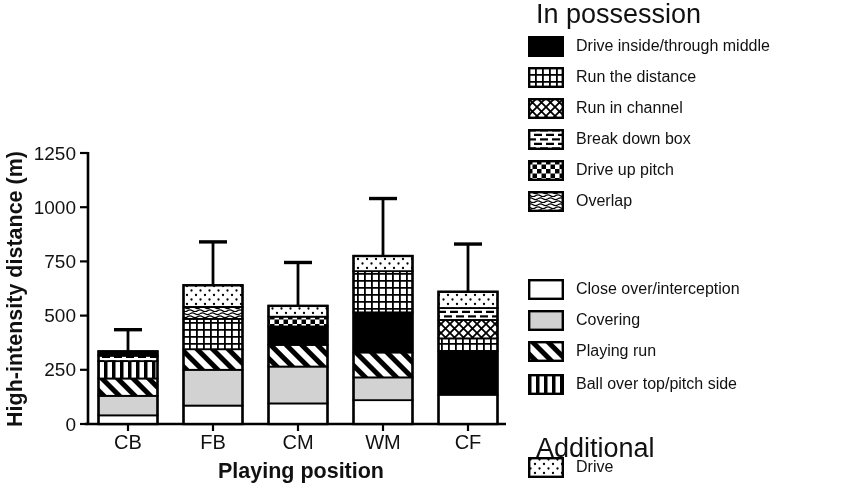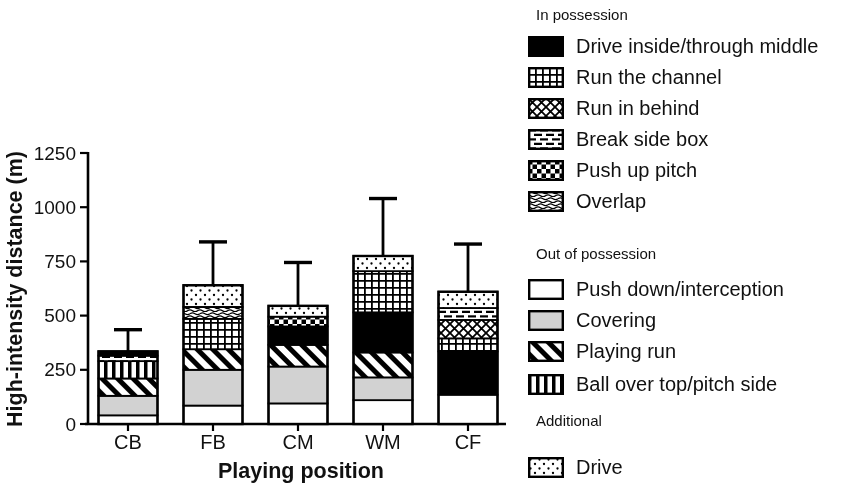--- a/index.html
+++ b/index.html
@@ -3,28 +3,28 @@
 <meta charset="utf-8">
 <style>
   html,body{margin:0;padding:0;background:#ffffff;}
   #figure{
     position:relative;width:850px;height:494px;background:#ffffff;overflow:hidden;
     font-family:"Liberation Sans","DejaVu Sans",sans-serif;color:#111;
   }
   #chart-svg{position:absolute;left:0;top:0;}
   #legend{position:absolute;left:524px;top:0;width:326px;height:494px;}
   .lg-header{
-    position:absolute;left:12px;font-size:15px;font-weight:400;color:#111;
+    position:absolute;left:12px;font-size:27px;font-weight:400;color:#111;
     white-space:nowrap;transform:translateY(-50%);
   }
   .lg-item{position:absolute;left:0;height:22px;transform:translateY(-50%);white-space:nowrap;}
   .lg-item .sw{position:absolute;left:4px;top:1px;}
   .lg-item .lbl{
     position:absolute;left:52px;top:50%;transform:translateY(-50%);
-    font-size:20px;color:#111;
+    font-size:16px;color:#111;
   }
 </style>
 </head>
 <body>
 
 <svg width="0" height="0" style="position:absolute" aria-hidden="true">
   <defs>
     <pattern id="p-run_channel" width="7" height="7" patternUnits="userSpaceOnUse">
       <rect width="7" height="7" fill="#fff"></rect>
       <path d="M0 0.9 H7 M0.9 0 V7" stroke="#000" stroke-width="1.8" fill="none"></path>
@@ -145,74 +145,73 @@
     <div class="lg-item" style="top:46px">
       <svg class="sw" width="36" height="21">
           <rect class="swr" x="1.2" y="1.2" width="33.6" height="18.6" stroke="#000" stroke-width="2.4" fill="#000000"></rect>
         </svg>
       <span class="lbl">Drive inside/through middle</span>
     </div>
     <div class="lg-item" style="top:77px">
       <svg class="sw" width="36" height="21">
           <rect class="swr" x="1.2" y="1.2" width="33.6" height="18.6" stroke="#000" stroke-width="2.4" fill="url(#p-run_channel)"></rect>
         </svg>
-      <span class="lbl">Run the channel</span>
+      <span class="lbl">Run the distance</span>
     </div>
     <div class="lg-item" style="top:108px">
       <svg class="sw" width="36" height="21">
           <rect class="swr" x="1.2" y="1.2" width="33.6" height="18.6" stroke="#000" stroke-width="2.4" fill="url(#p-run_in_behind)"></rect>
         </svg>
-      <span class="lbl">Run in behind</span>
+      <span class="lbl">Run in channel</span>
     </div>
     <div class="lg-item" style="top:139px">
       <svg class="sw" width="36" height="21">
           <rect class="swr" x="1.2" y="1.2" width="33.6" height="18.6" stroke="#000" stroke-width="2.4" fill="url(#p-break_into_box)"></rect>
         </svg>
-      <span class="lbl">Break side box</span>
+      <span class="lbl">Break down box</span>
     </div>
     <div class="lg-item" style="top:170px">
       <svg class="sw" width="36" height="21">
           <rect class="swr" x="1.2" y="1.2" width="33.6" height="18.6" stroke="#000" stroke-width="2.4" fill="url(#p-push_up_pitch)"></rect>
         </svg>
-      <span class="lbl">Push up pitch</span>
+      <span class="lbl">Drive up pitch</span>
     </div>
     <div class="lg-item" style="top:201px">
       <svg class="sw" width="36" height="21">
           <rect class="swr" x="1.2" y="1.2" width="33.6" height="18.6" stroke="#000" stroke-width="2.4" fill="url(#p-overlap)"></rect>
         </svg>
       <span class="lbl">Overlap</span>
     </div>
 
-    <div class="lg-header" style="top:253px">Out of possession</div>
     <div class="lg-item" style="top:289px">
       <svg class="sw" width="36" height="21">
           <rect class="swr" x="1.2" y="1.2" width="33.6" height="18.6" stroke="#000" stroke-width="2.4" fill="#ffffff"></rect>
         </svg>
-      <span class="lbl">Push down/interception</span>
+      <span class="lbl">Close over/interception</span>
     </div>
     <div class="lg-item" style="top:320px">
       <svg class="sw" width="36" height="21">
           <rect class="swr" x="1.2" y="1.2" width="33.6" height="18.6" stroke="#000" stroke-width="2.4" fill="#d2d2d2"></rect>
         </svg>
       <span class="lbl">Covering</span>
     </div>
     <div class="lg-item" style="top:351px">
       <svg class="sw" width="36" height="21">
           <rect class="swr" x="1.2" y="1.2" width="33.6" height="18.6" stroke="#000" stroke-width="2.4" fill="url(#p-recovery_run)"></rect>
         </svg>
       <span class="lbl">Playing run</span>
     </div>
     <div class="lg-item" style="top:384px">
       <svg class="sw" width="36" height="21">
           <rect class="swr" x="1.2" y="1.2" width="33.6" height="18.6" stroke="#000" stroke-width="2.4" fill="url(#p-ball_over_top)"></rect>
         </svg>
       <span class="lbl">Ball over top/pitch side</span>
     </div>
 
-    <div class="lg-header" style="top:420px">Additional</div>
+    <div class="lg-header" style="top:448px">Additional</div>
     <div class="lg-item" style="top:467px">
       <svg class="sw" width="36" height="21">
           <rect class="swr" x="1.2" y="1.2" width="33.6" height="18.6" stroke="#000" stroke-width="2.4" fill="url(#p-other)"></rect>
         </svg>
       <span class="lbl">Drive</span>
     </div>
   </div>
 </div>
 
 </body></html>

